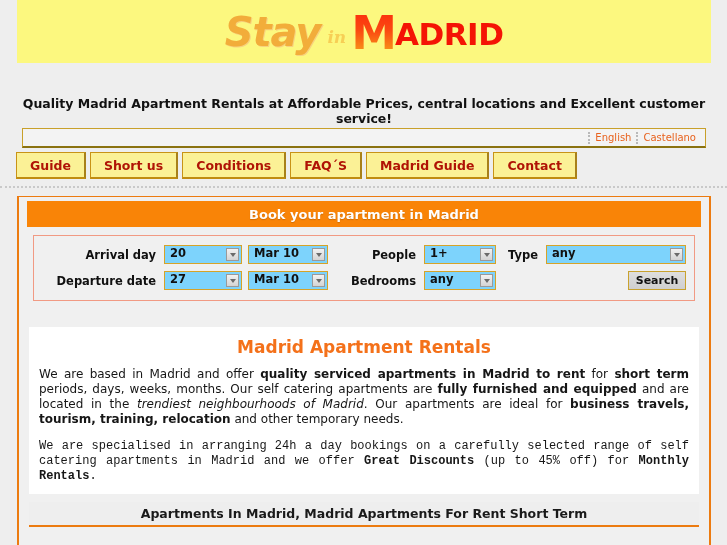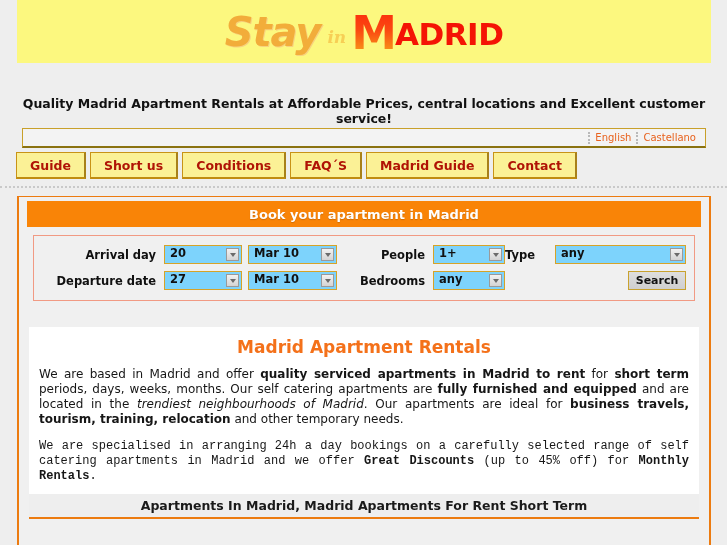--- a/index.html
+++ b/index.html
@@ -197,21 +197,21 @@
     font-weight: bold;
     color: #101010;
     font-family: "DejaVu Sans", sans-serif;
     text-align: right;
     white-space: nowrap;
   }
   .lbl-arr   { width: 122px; padding-right: 8px; }
   .lbl-dep   { width: 122px; padding-right: 8px; }
   .lbl-ppl   { width: 86px;  padding-right: 8px; text-align: right;}
   .lbl-bed   { width: 86px;  padding-right: 8px; text-align: right;}
-  .lbl-type  { width: 50px;  padding-right: 20px; text-align: right;}
+  .lbl-type  { width: 50px;  padding-right: 8px; text-align: right;}
 
   .sel {
     position: relative;
     background: #7dd3fc;
     border: 1px solid #d6a328;
     height: 19px;
     display: flex;
     padding-left: 5px;
     font-size: 11.5px;
     font-weight: bold;
@@ -231,21 +231,21 @@
     justify-content: center;
   }
   .sel .arrowbox i {
     display: block;
     width: 0; height: 0;
     border-left: 3px solid transparent;
     border-right: 3px solid transparent;
     border-top: 4px solid #6b6b6b;
   }
   .sel-day   { width: 78px; margin-right: 6px; }
-  .sel-month { width: 89px; margin-right: 10px; }
+  .sel-month { width: 80px; margin-right: 10px; }
   .sel-num   { width: 72px; }
   .sel-type  { width: 200px; flex: 1; }
 
   .search-btn {
     margin-left: auto;
     width: 58px; height: 19px;
     background: linear-gradient(180deg,#dedede,#cfcfcf);
     border: 1px solid #c9a22e;
     font-size: 11px;
     font-weight: bold;
@@ -277,21 +277,21 @@
     line-height: 15px;
     text-align: justify;
     font-family: "DejaVu Sans", sans-serif;
     margin: 0 0 12px 0;
   }
   .para:last-child { margin-bottom: 0; font-family: Liberation Mono, monospace; }
   .para b { font-weight: bold; }
   .para i { font-style: italic; }
 
   .subhead {
-    margin: 0 10px;
+    margin: 8px 10px;
     height: 25px;
     background: #eeeeee;
     border-bottom: 2px solid #ec7b10;
     display: flex;
     align-items: center;
     justify-content: center;
     font-size: 12.5px;
     font-weight: bold;
     color: #1a1a1a;
     font-family: "DejaVu Sans", sans-serif;

